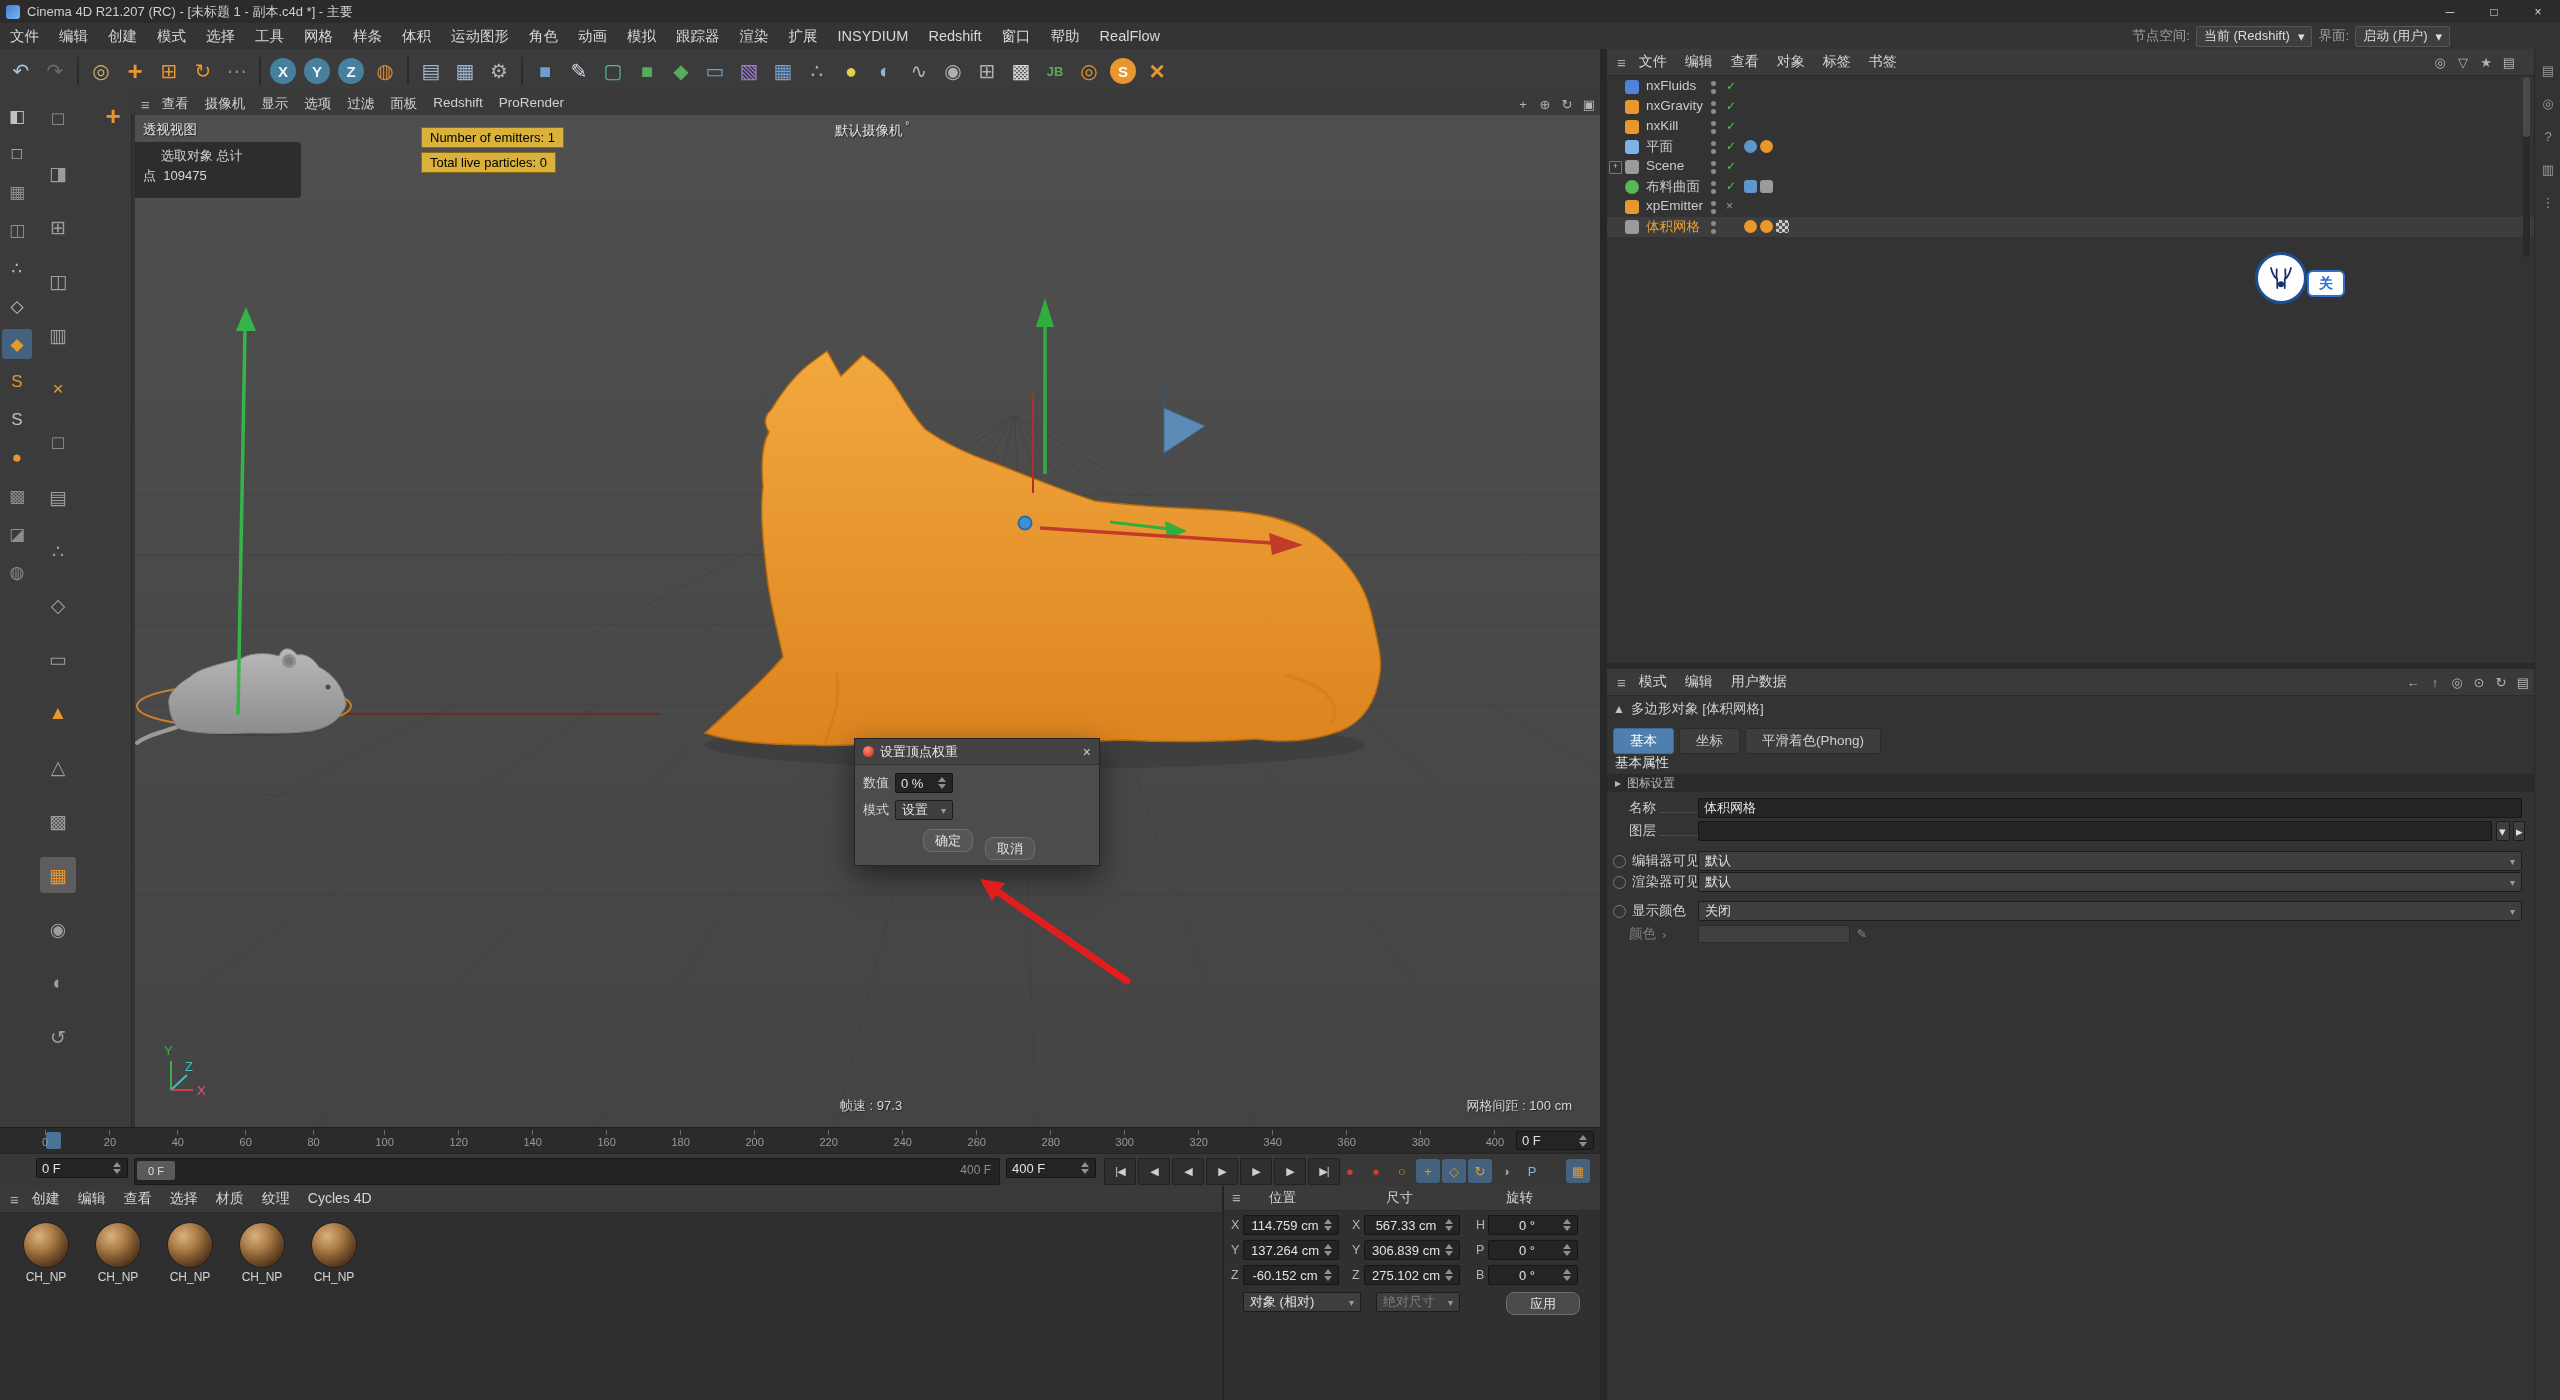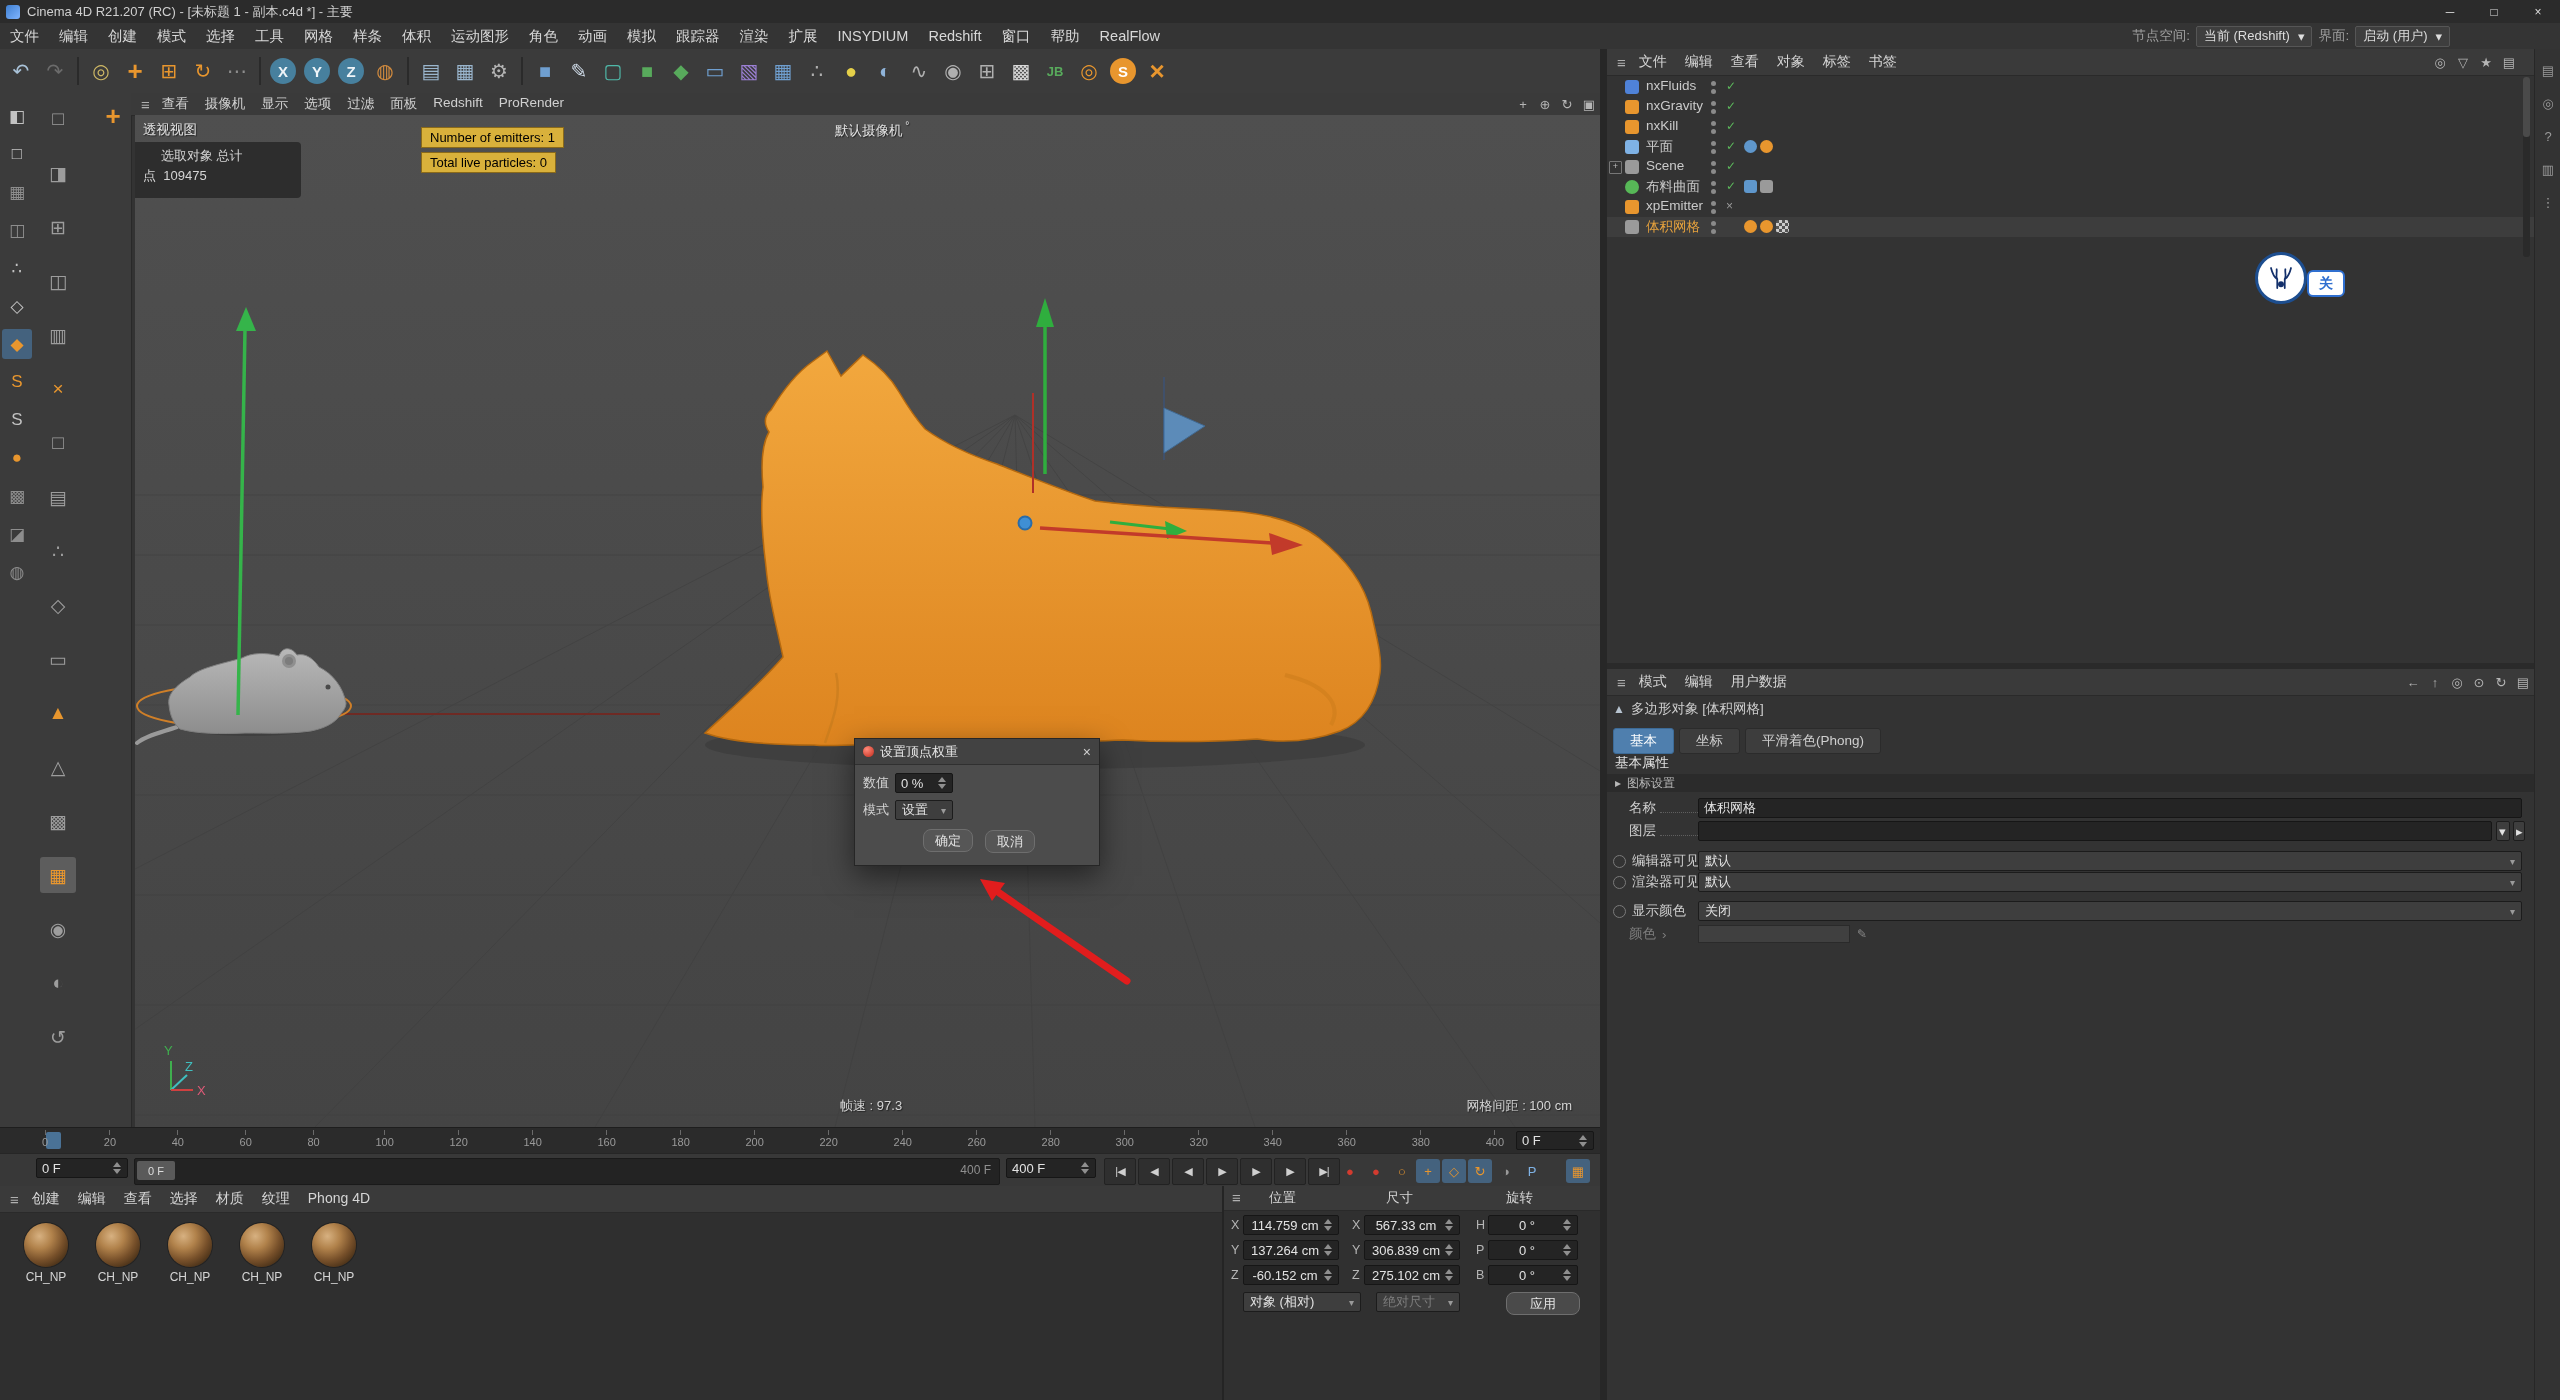--- a/index.html
+++ b/index.html
@@ -400,21 +400,21 @@
           </span>
       </div>
       <div class="dlg-row" style="top:61px">
         <span class="dlg-lbl">模式</span>
         <span class="dd" style="width:58px">
             <span>设置</span>
             <span class="caret">▾</span>
           </span>
       </div>
       <div class="btn" style="position:absolute;left:68px;top:90px;width:48px">确定</div>
-      <div class="btn" style="position:absolute;left:130px;top:91px;width:48px">取消</div>
+      <div class="btn" style="position:absolute;left:130px;top:98px;width:48px">取消</div>
     </div>
 
     <svg class="arrow-svg" viewBox="0 0 1465 1012" preserveAspectRatio="none">
       <line x1="992" y1="866" x2="863" y2="777" stroke="#e11d1d" stroke-width="7" stroke-linecap="round"></line>
       <polygon points="845,764 870,768 857,786" fill="#e11d1d"></polygon>
     </svg>
   </div>
 
   <div class="ruler">
     <span class="cur-marker"></span>
@@ -557,21 +557,21 @@
   <div class="materials">
     <div class="pmenu">
       <span class="burger">≡</span>
       <div style="display:flex">
           <span class="pm-item">创建</span>
           <span class="pm-item">编辑</span>
           <span class="pm-item">查看</span>
           <span class="pm-item">选择</span>
           <span class="pm-item">材质</span>
           <span class="pm-item">纹理</span>
-          <span class="pm-item">Phong 4D</span>
+          <span class="pm-item">Cycles 4D</span>
         </div>
     </div>
     <div class="thumbs">
         <div class="thumb">
         <span class="sphere"></span>
         <span class="mat-label">CH_NP</span>
       </div>
         <div class="thumb">
         <span class="sphere"></span>
         <span class="mat-label">CH_NP</span>

